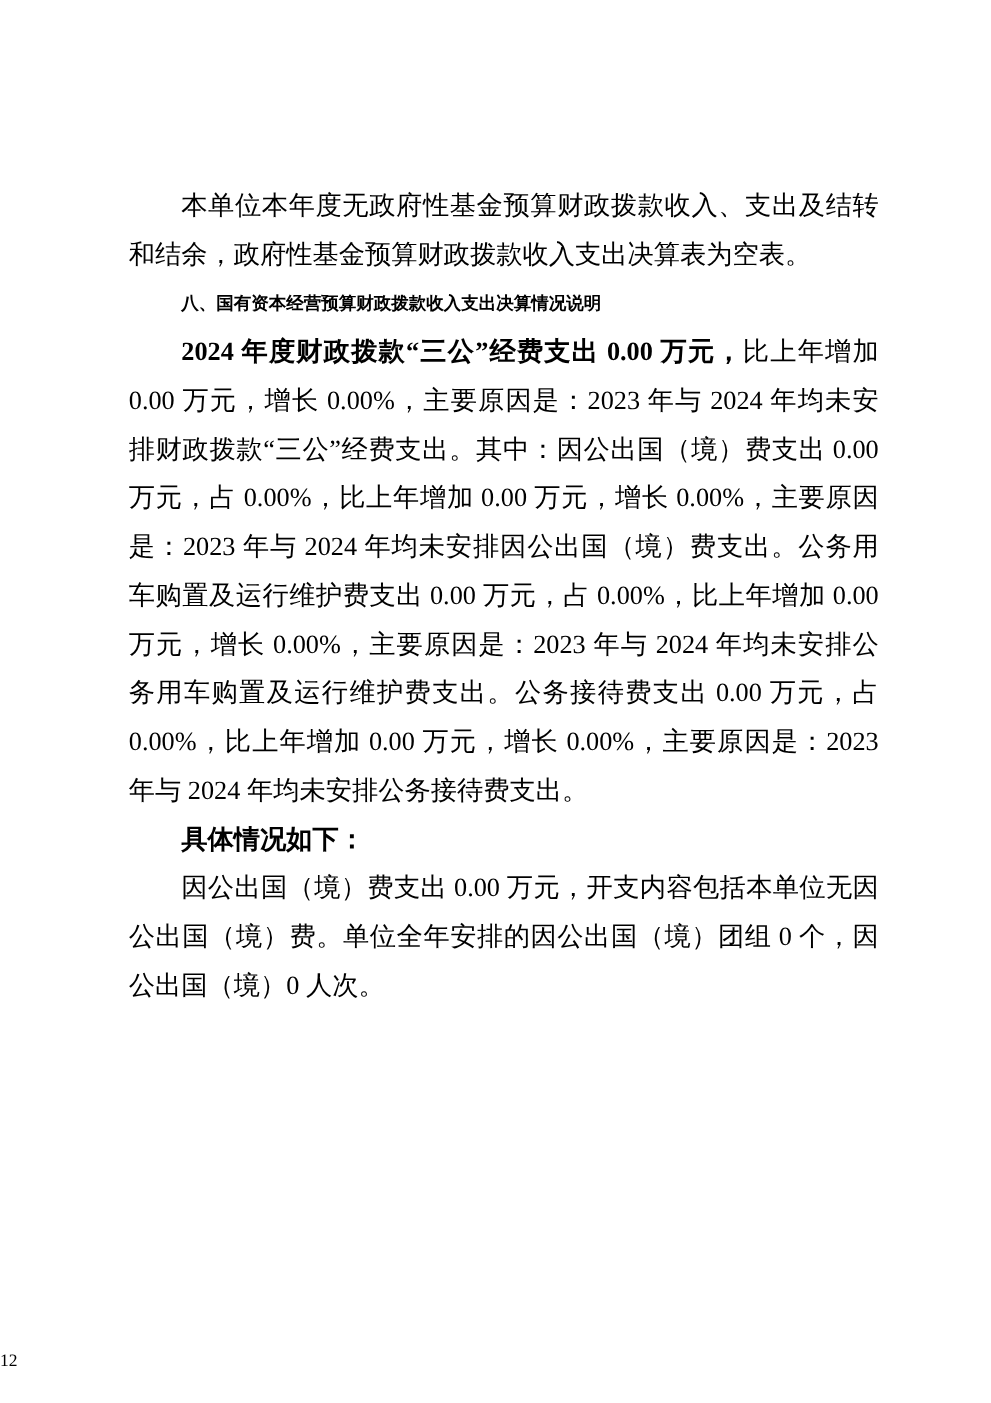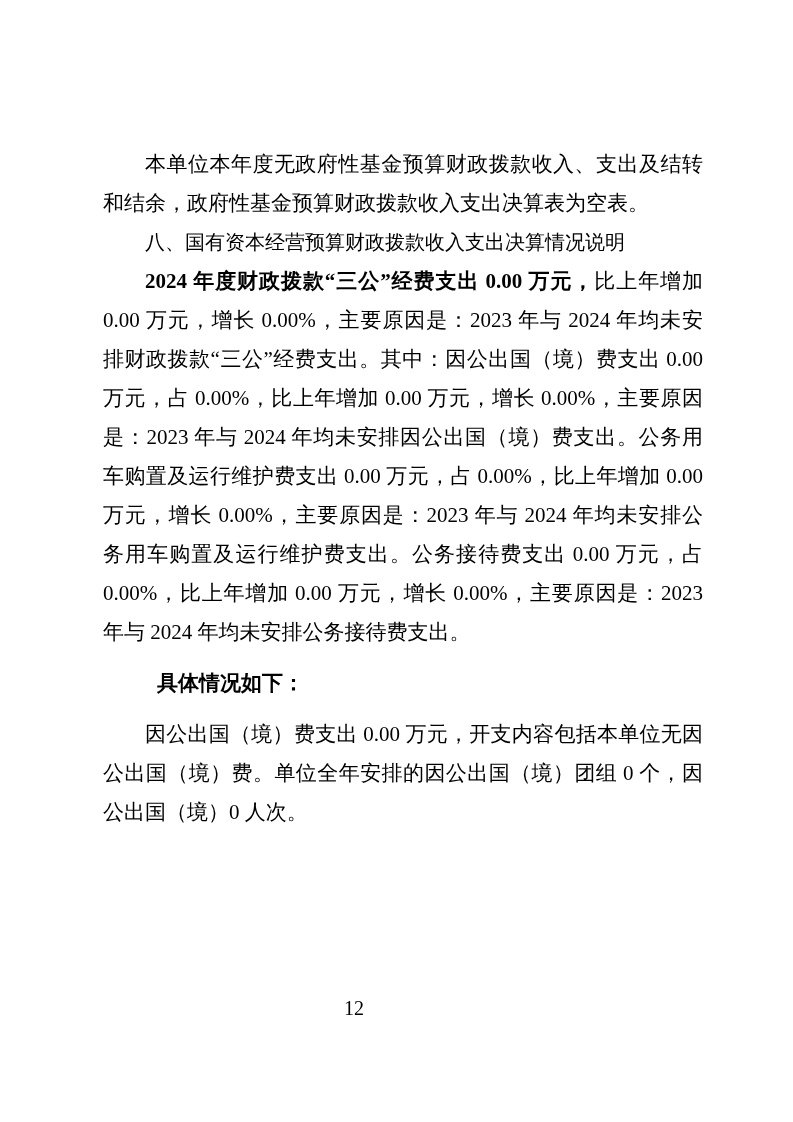--- a/index.html
+++ b/index.html
@@ -26,46 +26,45 @@
     margin: 0;
     font-size: 21px;
     line-height: 39px;
     text-indent: 42px;
     text-align: justify;
     text-justify: inter-ideograph;
     font-family: "Liberation Serif", "DejaVu Serif", serif;
   }
   .heading {
     margin: 0;
-    font-size: 20px;
+    font-size: 14px;
     line-height: 39px;
     text-indent: 42px;
-    font-weight: normal;
+    font-weight: bold;
     font-family: "Liberation Sans", "DejaVu Sans", sans-serif;
     text-align: left;
   }
   .subheading {
-    margin: 12px;
+    margin: 0;
     font-size: 21px;
     line-height: 39px;
     text-indent: 42px;
     font-weight: bold;
     font-family: "Liberation Serif", "DejaVu Serif", serif;
     text-align: left;
   }
   .bold-lead {
     font-weight: bold;
   }
   .page-footer {
     position: absolute;
-    top: 996px;
+    top: 1078px;
     left: 0;
     width: 100%;
-    text-align: center;
-    font-size: 20px;
+    font-size: 14px;
     line-height: 24px;
     font-family: "Liberation Serif", "DejaVu Serif", serif;
   }
 </style>
 </head>
 <body>
 
 <div class="page">
   <div class="content">
 

